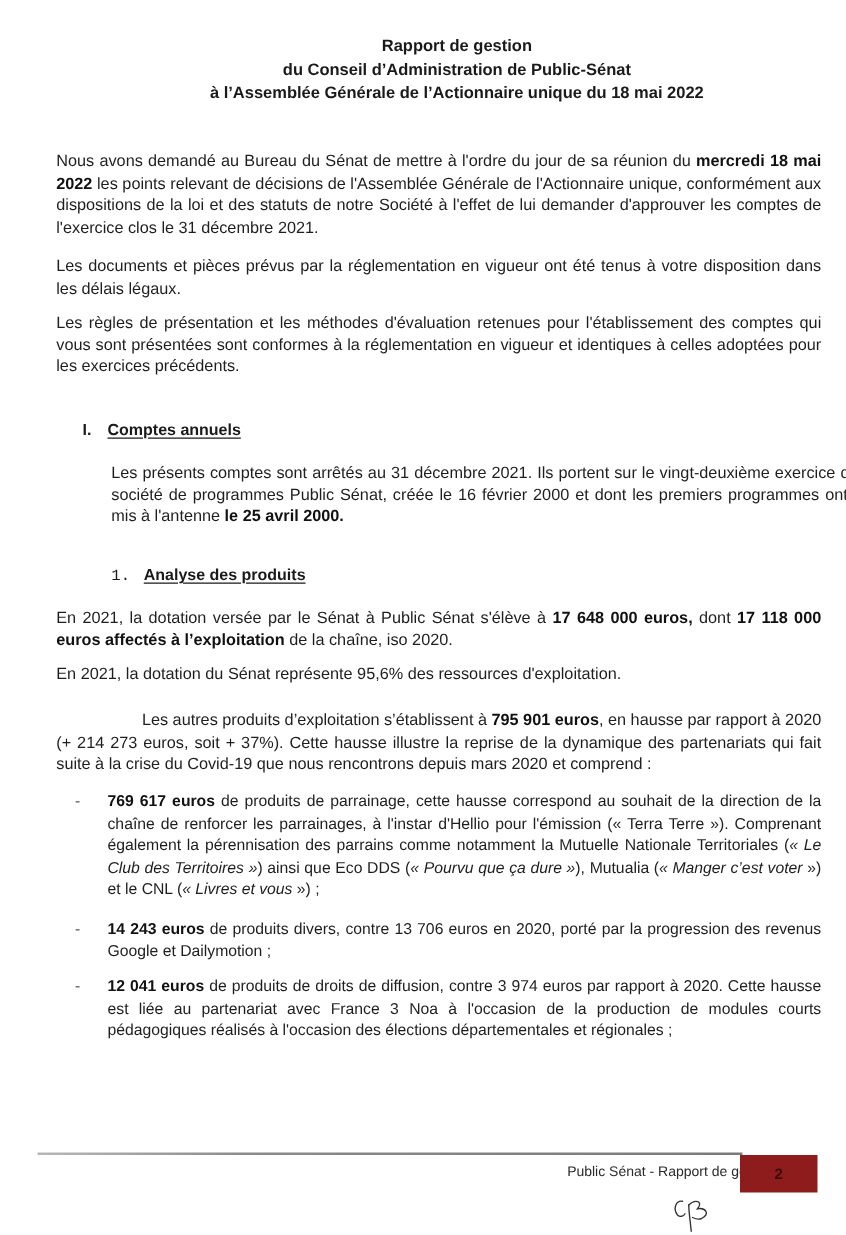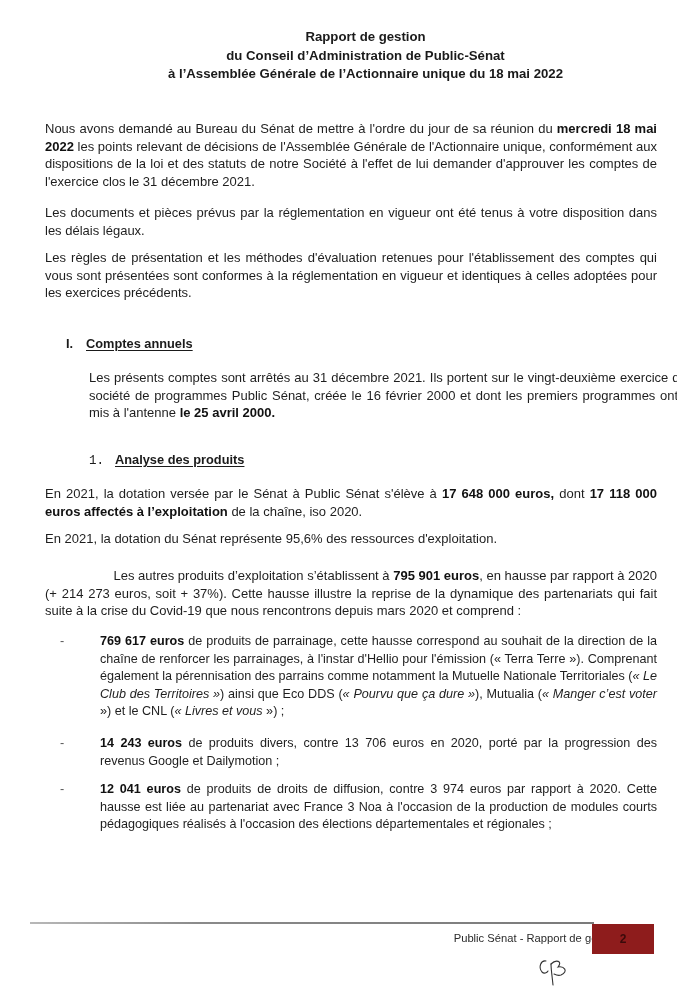--- a/index.html
+++ b/index.html
@@ -72,21 +72,21 @@
     }
     .bullet .dash {
       position: absolute;
       left: 0;
       top: 0;
       font-size: 12.6px;
       line-height: 17.6px;
       color: #555;
     }
     .bullet .body {
-      margin-left: 40px;
+      margin-left: 26px;
       font-size: 12.6px;
       line-height: 17.6px;
       text-align: justify;
       color: #1e1e1e;
     }
     .bullet .body b { font-weight: bold; color: #111; }
     .bullet .body i { font-style: italic; }
     .footer-rule {
       position: absolute;
       left: 30px;

